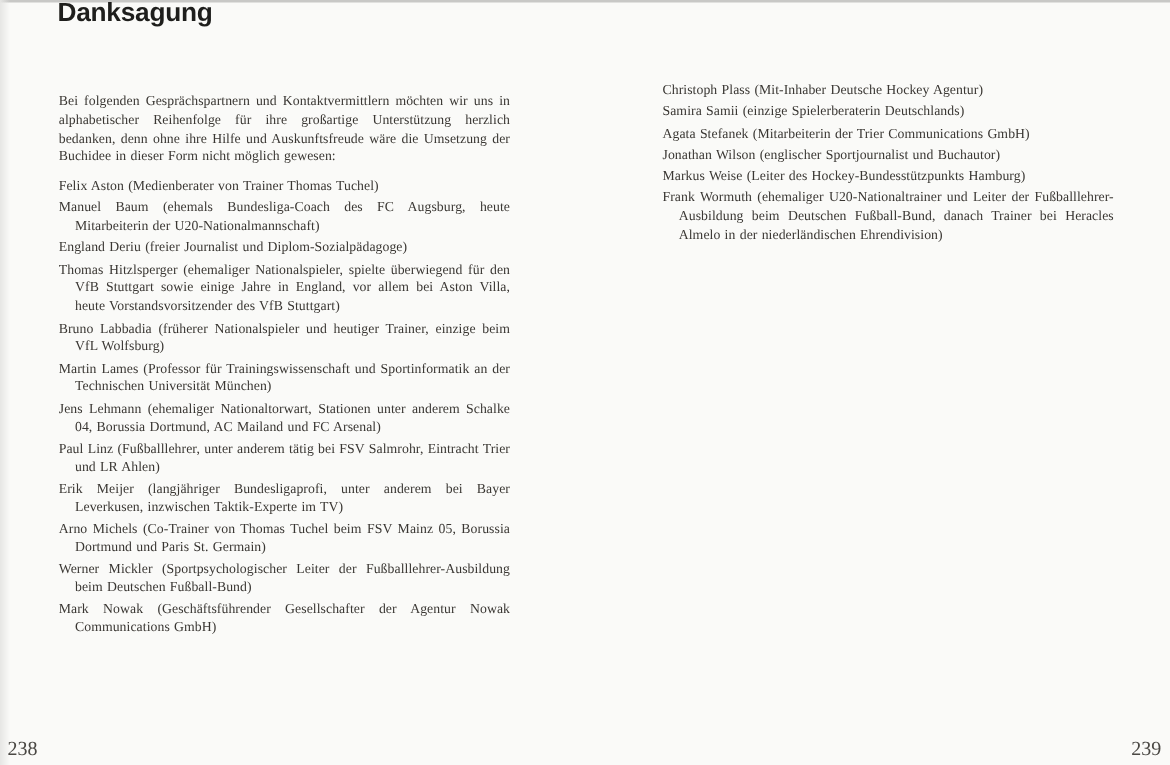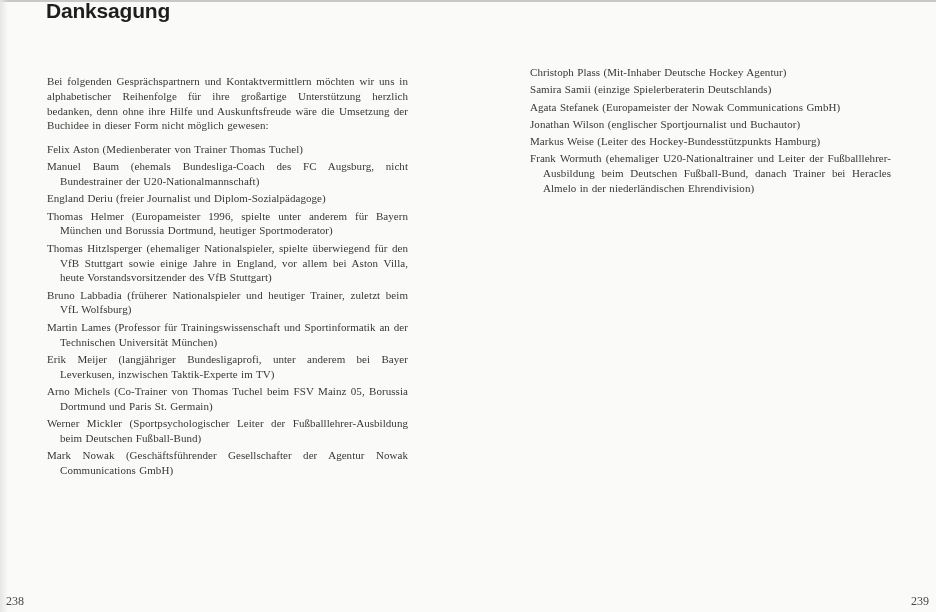--- a/index.html
+++ b/index.html
@@ -46,55 +46,56 @@
   .entries-left { top: 142px; left: 47px; }
   .entries-right { top: 65px; left: 530px; }
   .entry {
     padding-left: 13px;
     text-indent: -13px;
     margin: 0 0 2.5px 0;
     hyphens: auto;
   }
   .pagenum {
     position: absolute; bottom: 3px;
-    font-size: 12px;
+    font-size: 16px;
     color: #4a4844;
   }
   .pagenum-left { left: 6px; }
   .pagenum-right { right: 7px; }
 </style>
 </head>
 <body>
 
 <div class="spread" style="--paper: #fafaf8; --ink: #3a3733; --title-ink: #1e1e1c; --edge: #c8c8c6;">
   <div class="edge-top"></div>
   <div class="edge-left"></div>
 
   <h1 class="page-title">Danksagung</h1>
 
   <p class="intro body-text">Bei folgenden Gesprächspartnern und Kontaktvermittlern möchten wir uns in alphabetischer Reihenfolge für ihre großartige Unterstützung herzlich bedanken, denn ohne ihre Hilfe und Auskunftsfreude wäre die Umsetzung der Buchidee in dieser Form nicht möglich gewesen:</p>
 
   <div class="entries entries-left body-text">
       <div class="entry">Felix Aston (Medienberater von Trainer Thomas Tuchel)</div>
-      <div class="entry">Manuel Baum (ehemals Bundesliga-Coach des FC Augsburg, nicht Bundestrainer der U20-Nationalmannschaft)</div>
+      <div class="entry">Manuel Baum (ehemals Bundesliga-Coach des FC Augsburg, heute Mitarbeiterin der U20-Nationalmannschaft)</div>
       <div class="entry">England Deriu (freier Journalist und Diplom-Sozialpädagoge)</div>
-      <div class="entry">Thomas Helmer (Europameister 1996, spielte unter anderem für Bayern München und Borussia Dortmund, heutiger Sportmoderator)</div>
       <div class="entry">Thomas Hitzlsperger (ehemaliger Nationalspieler, spielte überwiegend für den VfB Stuttgart sowie einige Jahre in England, vor allem bei Aston Villa, heute Vorstandsvorsitzender des VfB Stuttgart)</div>
-      <div class="entry">Bruno Labbadia (früherer Nationalspieler und heutiger Trainer, zuletzt beim VfL Wolfsburg)</div>
+      <div class="entry">Bruno Labbadia (früherer Nationalspieler und heutiger Trainer, einzige beim VfL Wolfsburg)</div>
       <div class="entry">Martin Lames (Professor für Trainingswissenschaft und Sportinformatik an der Technischen Universität München)</div>
+      <div class="entry">Jens Lehmann (ehemaliger Nationaltorwart, Stationen unter anderem Schalke 04, Borussia Dortmund, AC Mailand und FC Arsenal)</div>
+      <div class="entry">Paul Linz (Fußballlehrer, unter anderem tätig bei FSV Salmrohr, Eintracht Trier und LR Ahlen)</div>
       <div class="entry">Erik Meijer (langjähriger Bundesligaprofi, unter anderem bei Bayer Leverkusen, inzwischen Taktik-Experte im TV)</div>
       <div class="entry">Arno Michels (Co-Trainer von Thomas Tuchel beim FSV Mainz 05, Borussia Dortmund und Paris St. Germain)</div>
       <div class="entry">Werner Mickler (Sportpsychologischer Leiter der Fußballlehrer-Ausbildung beim Deutschen Fußball-Bund)</div>
       <div class="entry">Mark Nowak (Geschäftsführender Gesellschafter der Agentur Nowak Communications GmbH)</div>
     </div>
 
   <div class="entries entries-right body-text">
       <div class="entry">Christoph Plass (Mit-Inhaber Deutsche Hockey Agentur)</div>
       <div class="entry">Samira Samii (einzige Spielerberaterin Deutschlands)</div>
-      <div class="entry">Agata Stefanek (Europameister der Nowak Communications GmbH)</div>
+      <div class="entry">Agata Stefanek (Mitarbeiterin der Trier Communications GmbH)</div>
       <div class="entry">Jonathan Wilson (englischer Sportjournalist und Buchautor)</div>
       <div class="entry">Markus Weise (Leiter des Hockey-Bundesstützpunkts Hamburg)</div>
       <div class="entry">Frank Wormuth (ehemaliger U20-Nationaltrainer und Leiter der Fußballlehrer-Ausbildung beim Deutschen Fußball-Bund, danach Trainer bei Heracles Almelo in der niederländischen Ehrendivision)</div>
     </div>
 
   <div class="pagenum pagenum-left">238</div>
 
   <div class="pagenum pagenum-right">239</div>
 </div>
 

